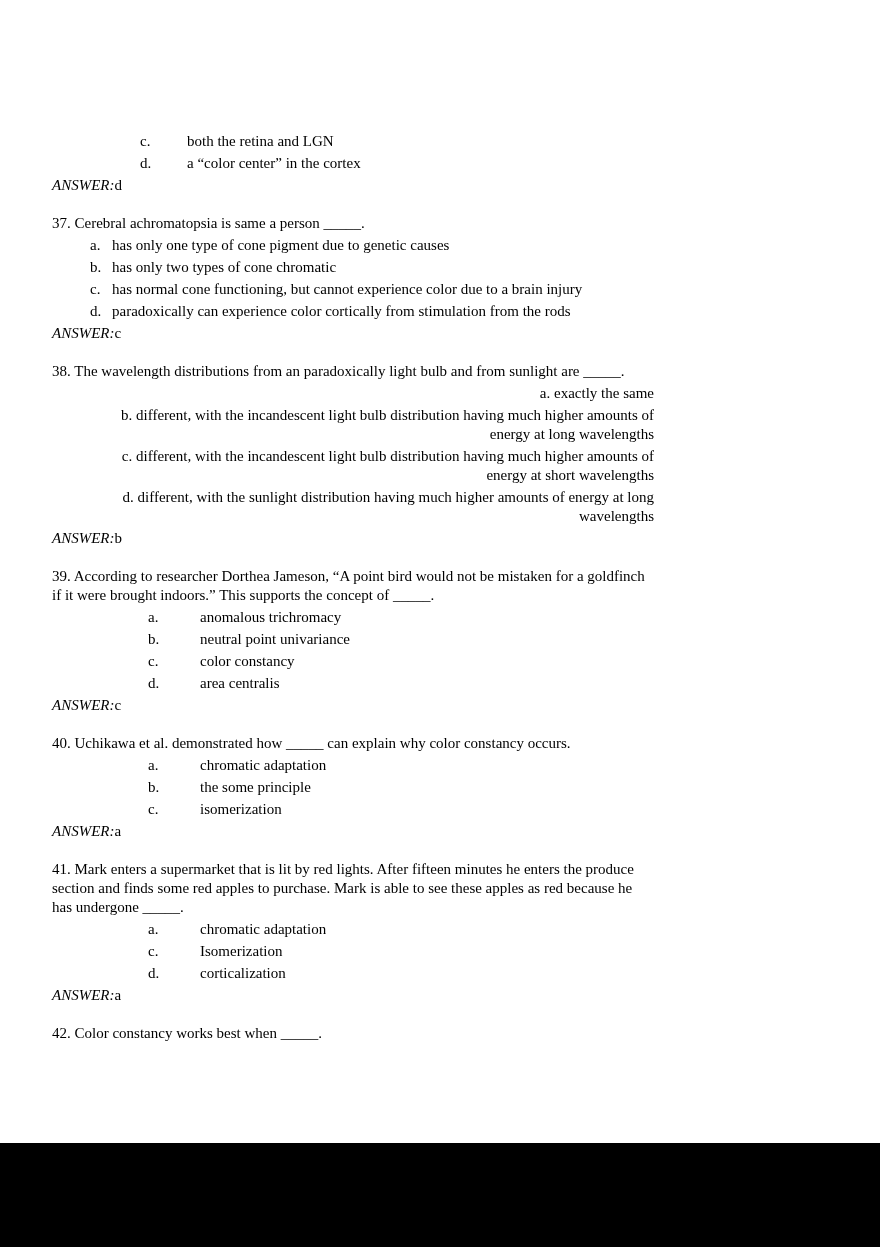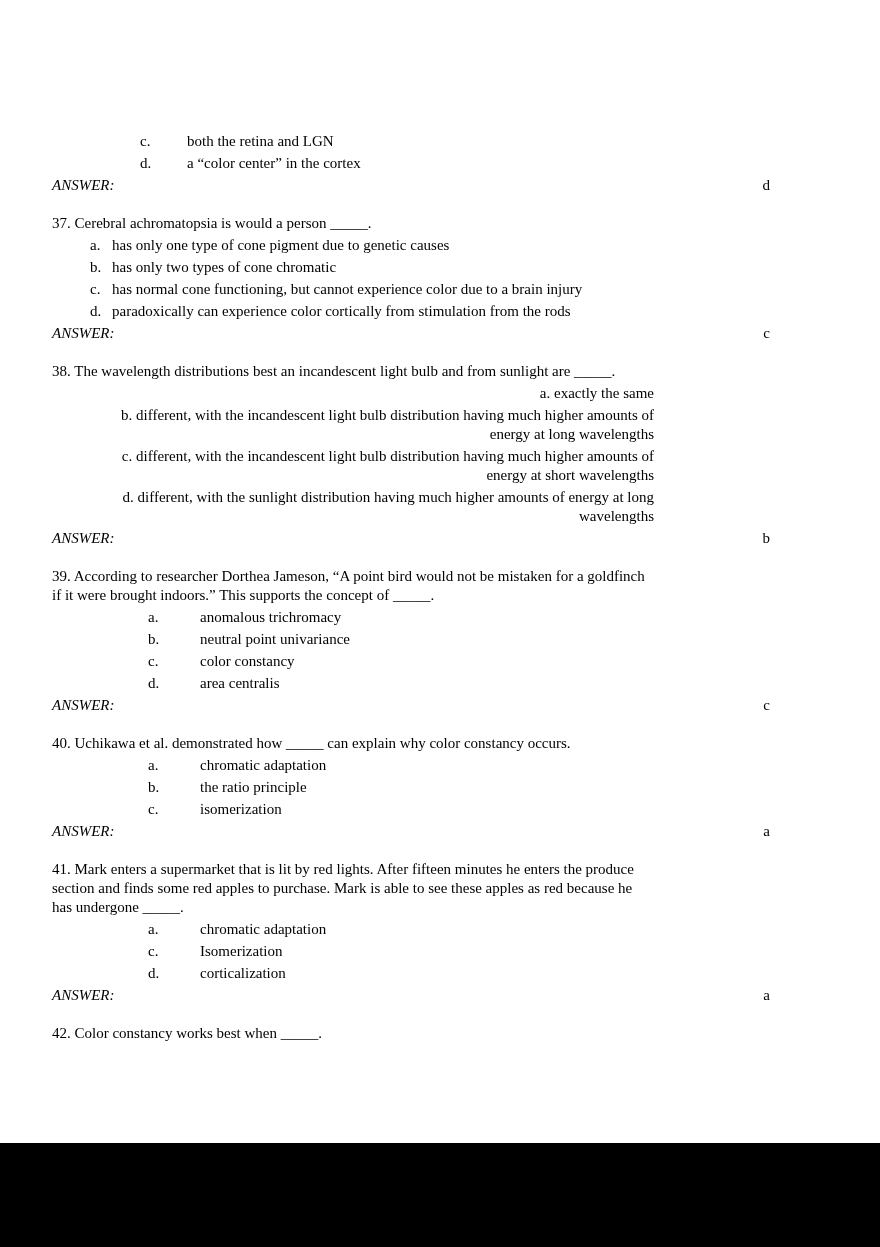--- a/index.html
+++ b/index.html
@@ -29,21 +29,21 @@
   
   .tab2 { padding-left: 96px; }
   .tab2 .letter { width: 52px; }
   
   .narrow { padding-left: 38px; }
   .narrow .letter { width: 22px; }
   
   .inline { padding-left: 51px; text-indent: -16px; text-align: right; }
   .inline .letter { display: inline; }
   .answer-row {
-    display: flex; justify-content: space-between;
+    display: flex; justify-content: flex-start;
     width: 718px;
     margin-top: 2px;
   }
   .answer-label { font-style: italic; }
   .answer-value { text-align: right; }
   .bottom-bar {
     position: absolute; left: 0; top: 1143px;
     width: 880px; height: 104px;
     background: #000000;
   }
@@ -60,41 +60,41 @@
     <div class="opt tab1">
       <span class="letter">d.</span><span class="otext">a “color center” in the cortex</span>
     </div>
     <div class="answer-row">
       <span class="answer-label">ANSWER:</span>
       <span class="answer-value">d</span>
     </div>
   </section>
 
   <section class="question">
-    <p class="qtext"><span>37.</span> <span>Cerebral achromatopsia is would a person _____.</span></p>
+    <p class="qtext"><span>37.</span> <span>Cerebral achromatopsia is same a person _____.</span></p>
     <div class="opt narrow">
       <span class="letter">a.</span><span class="otext">has only one type of cone pigment due to genetic causes</span>
     </div>
     <div class="opt narrow">
       <span class="letter">b.</span><span class="otext">has only two types of cone chromatic</span>
     </div>
     <div class="opt narrow">
       <span class="letter">c.</span><span class="otext">has normal cone functioning, but cannot experience color due to a brain injury</span>
     </div>
     <div class="opt narrow">
       <span class="letter">d.</span><span class="otext">paradoxically can experience color cortically from stimulation from the rods</span>
     </div>
     <div class="answer-row">
       <span class="answer-label">ANSWER:</span>
       <span class="answer-value">c</span>
     </div>
   </section>
 
   <section class="question">
-    <p class="qtext"><span>38.</span> <span>The wavelength distributions best an incandescent light bulb and from sunlight are _____.</span></p>
+    <p class="qtext"><span>38.</span> <span>The wavelength distributions from an paradoxically light bulb and from sunlight are _____.</span></p>
     <div class="opt inline">
       <span class="letter">a.</span> <span class="otext">exactly the same</span>
     </div>
     <div class="opt inline">
       <span class="letter">b.</span> <span class="otext">different, with the incandescent light bulb distribution having much higher amounts of energy at long wavelengths</span>
     </div>
     <div class="opt inline">
       <span class="letter">c.</span> <span class="otext">different, with the incandescent light bulb distribution having much higher amounts of energy at short wavelengths</span>
     </div>
     <div class="opt inline">
@@ -125,21 +125,21 @@
       <span class="answer-value">c</span>
     </div>
   </section>
 
   <section class="question">
     <p class="qtext"><span>40.</span> <span>Uchikawa et al. demonstrated how _____ can explain why color constancy occurs.</span></p>
     <div class="opt tab2">
       <span class="letter">a.</span><span class="otext">chromatic adaptation</span>
     </div>
     <div class="opt tab2">
-      <span class="letter">b.</span><span class="otext">the ratio principle</span>
+      <span class="letter">b.</span><span class="otext">the some principle</span>
     </div>
     <div class="opt tab2">
       <span class="letter">c.</span><span class="otext">isomerization</span>
     </div>
     <div class="answer-row">
       <span class="answer-label">ANSWER:</span>
       <span class="answer-value">a</span>
     </div>
   </section>
 

